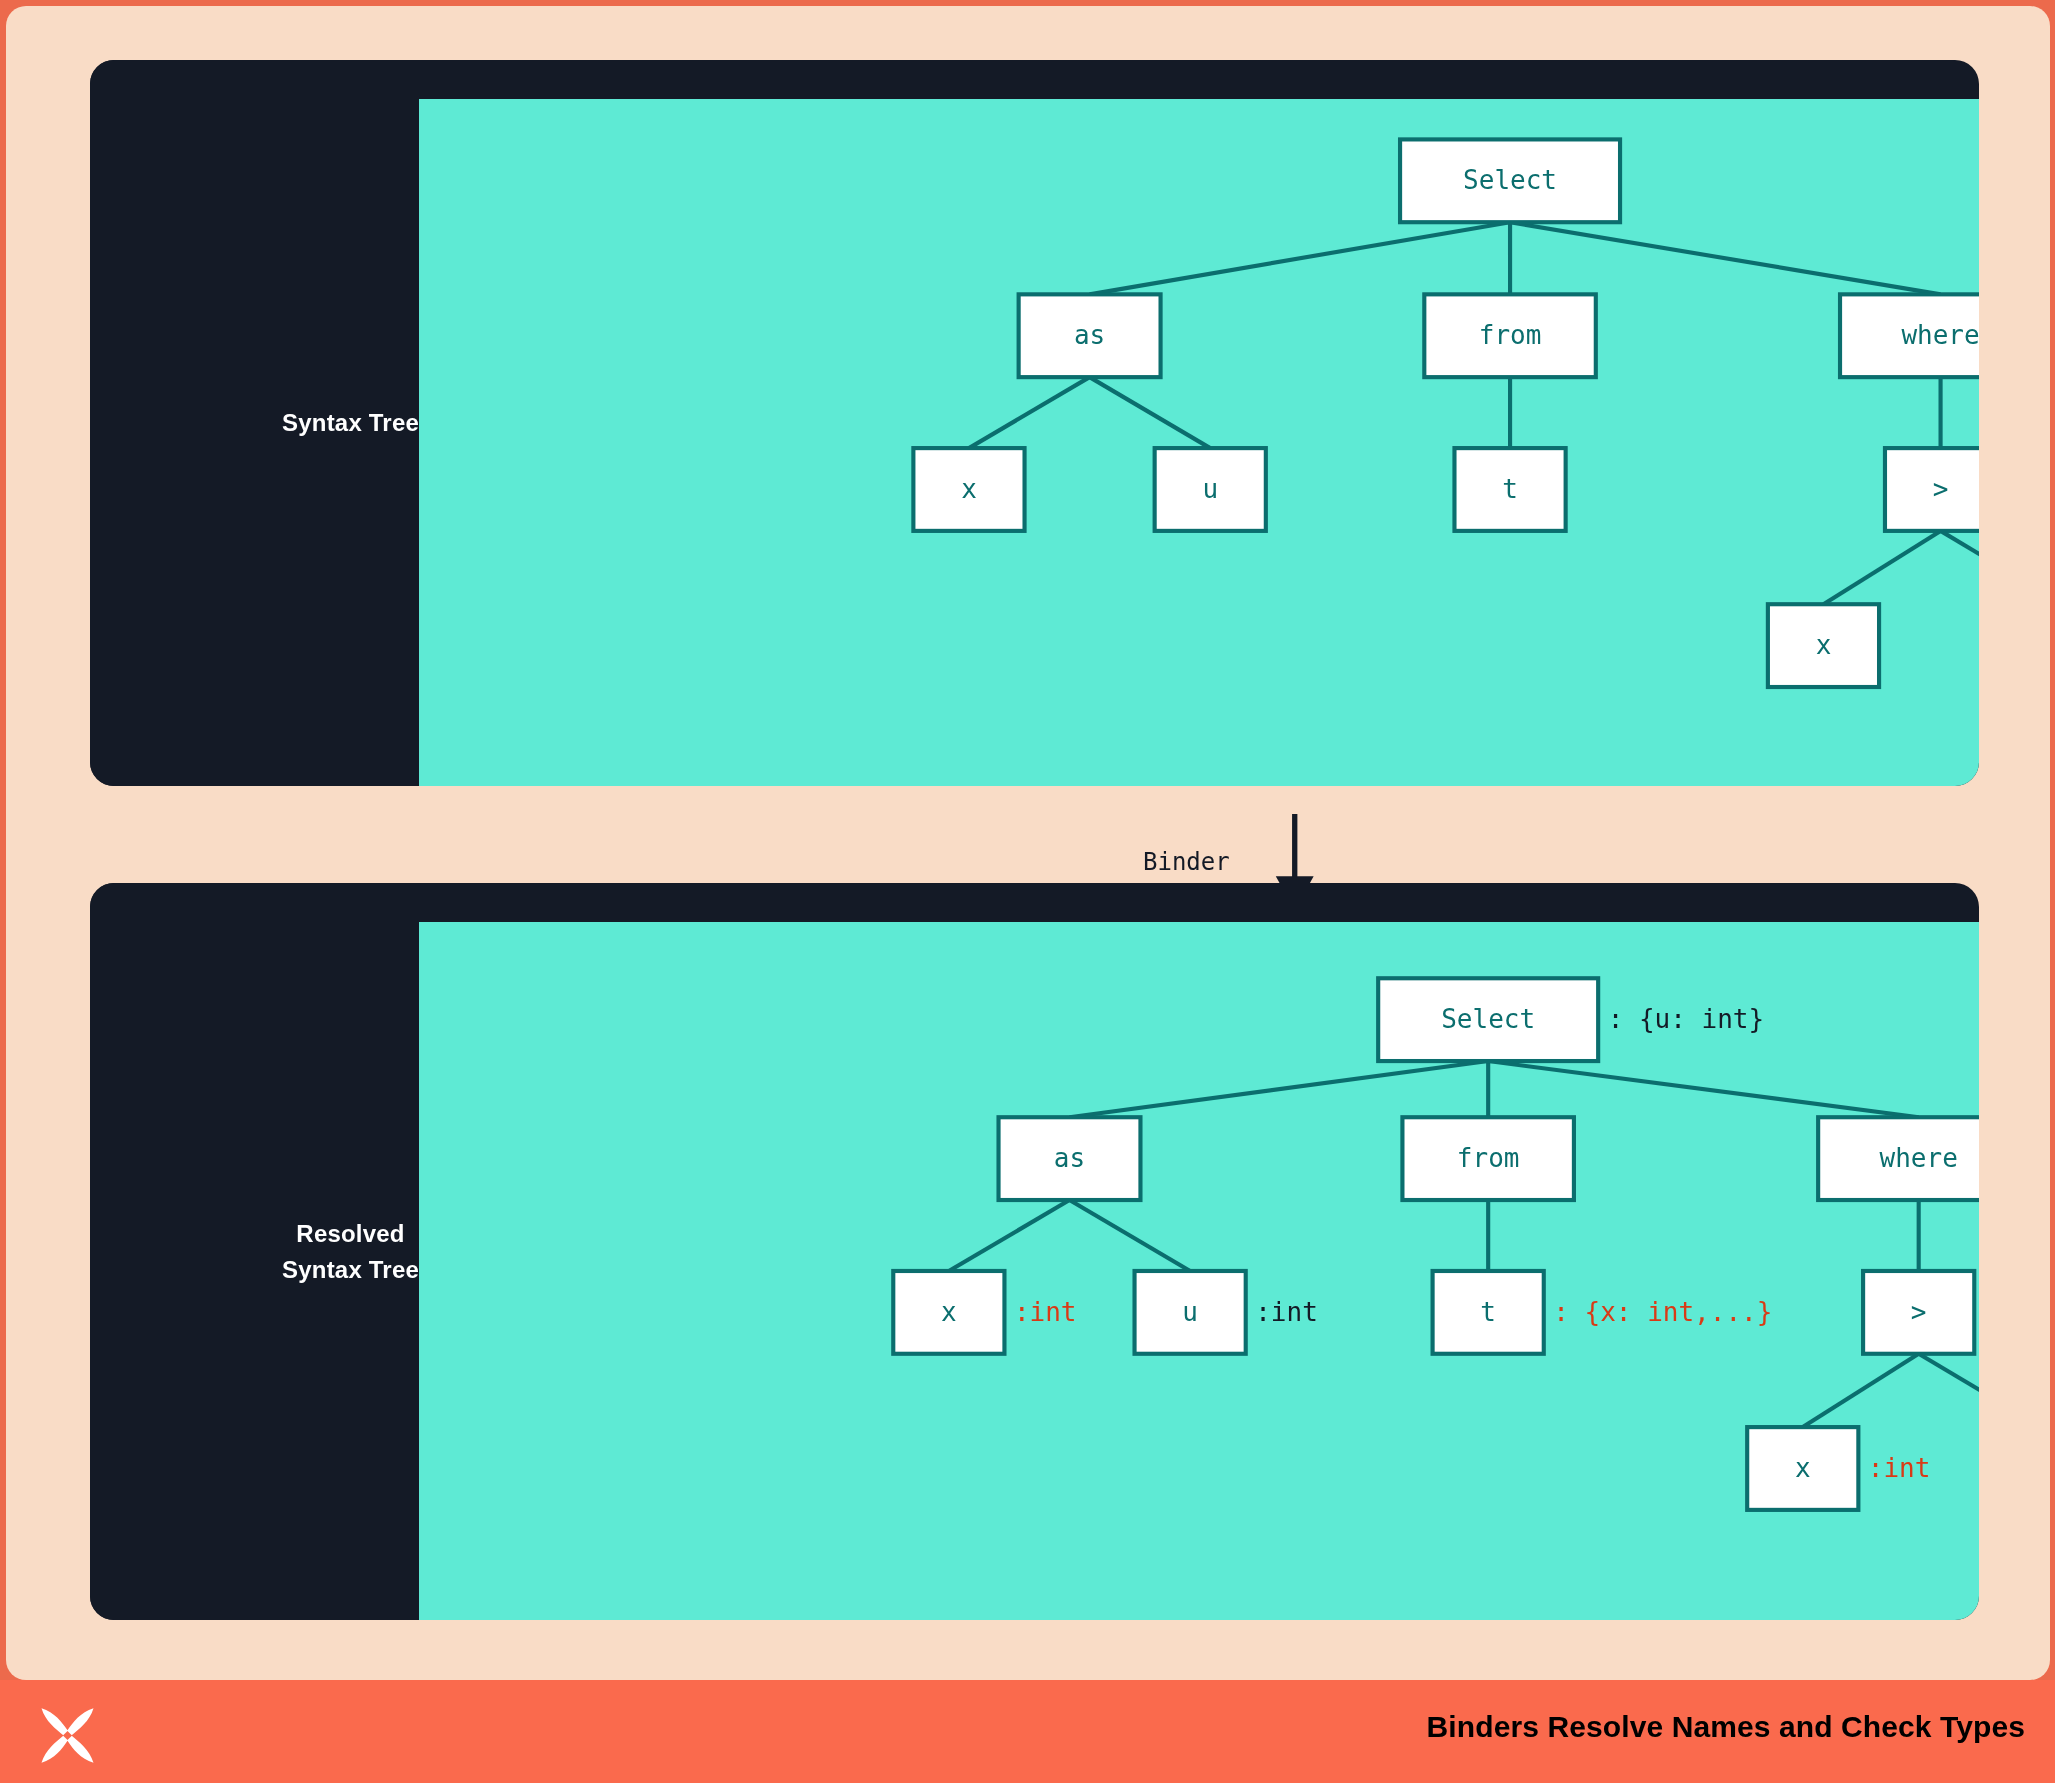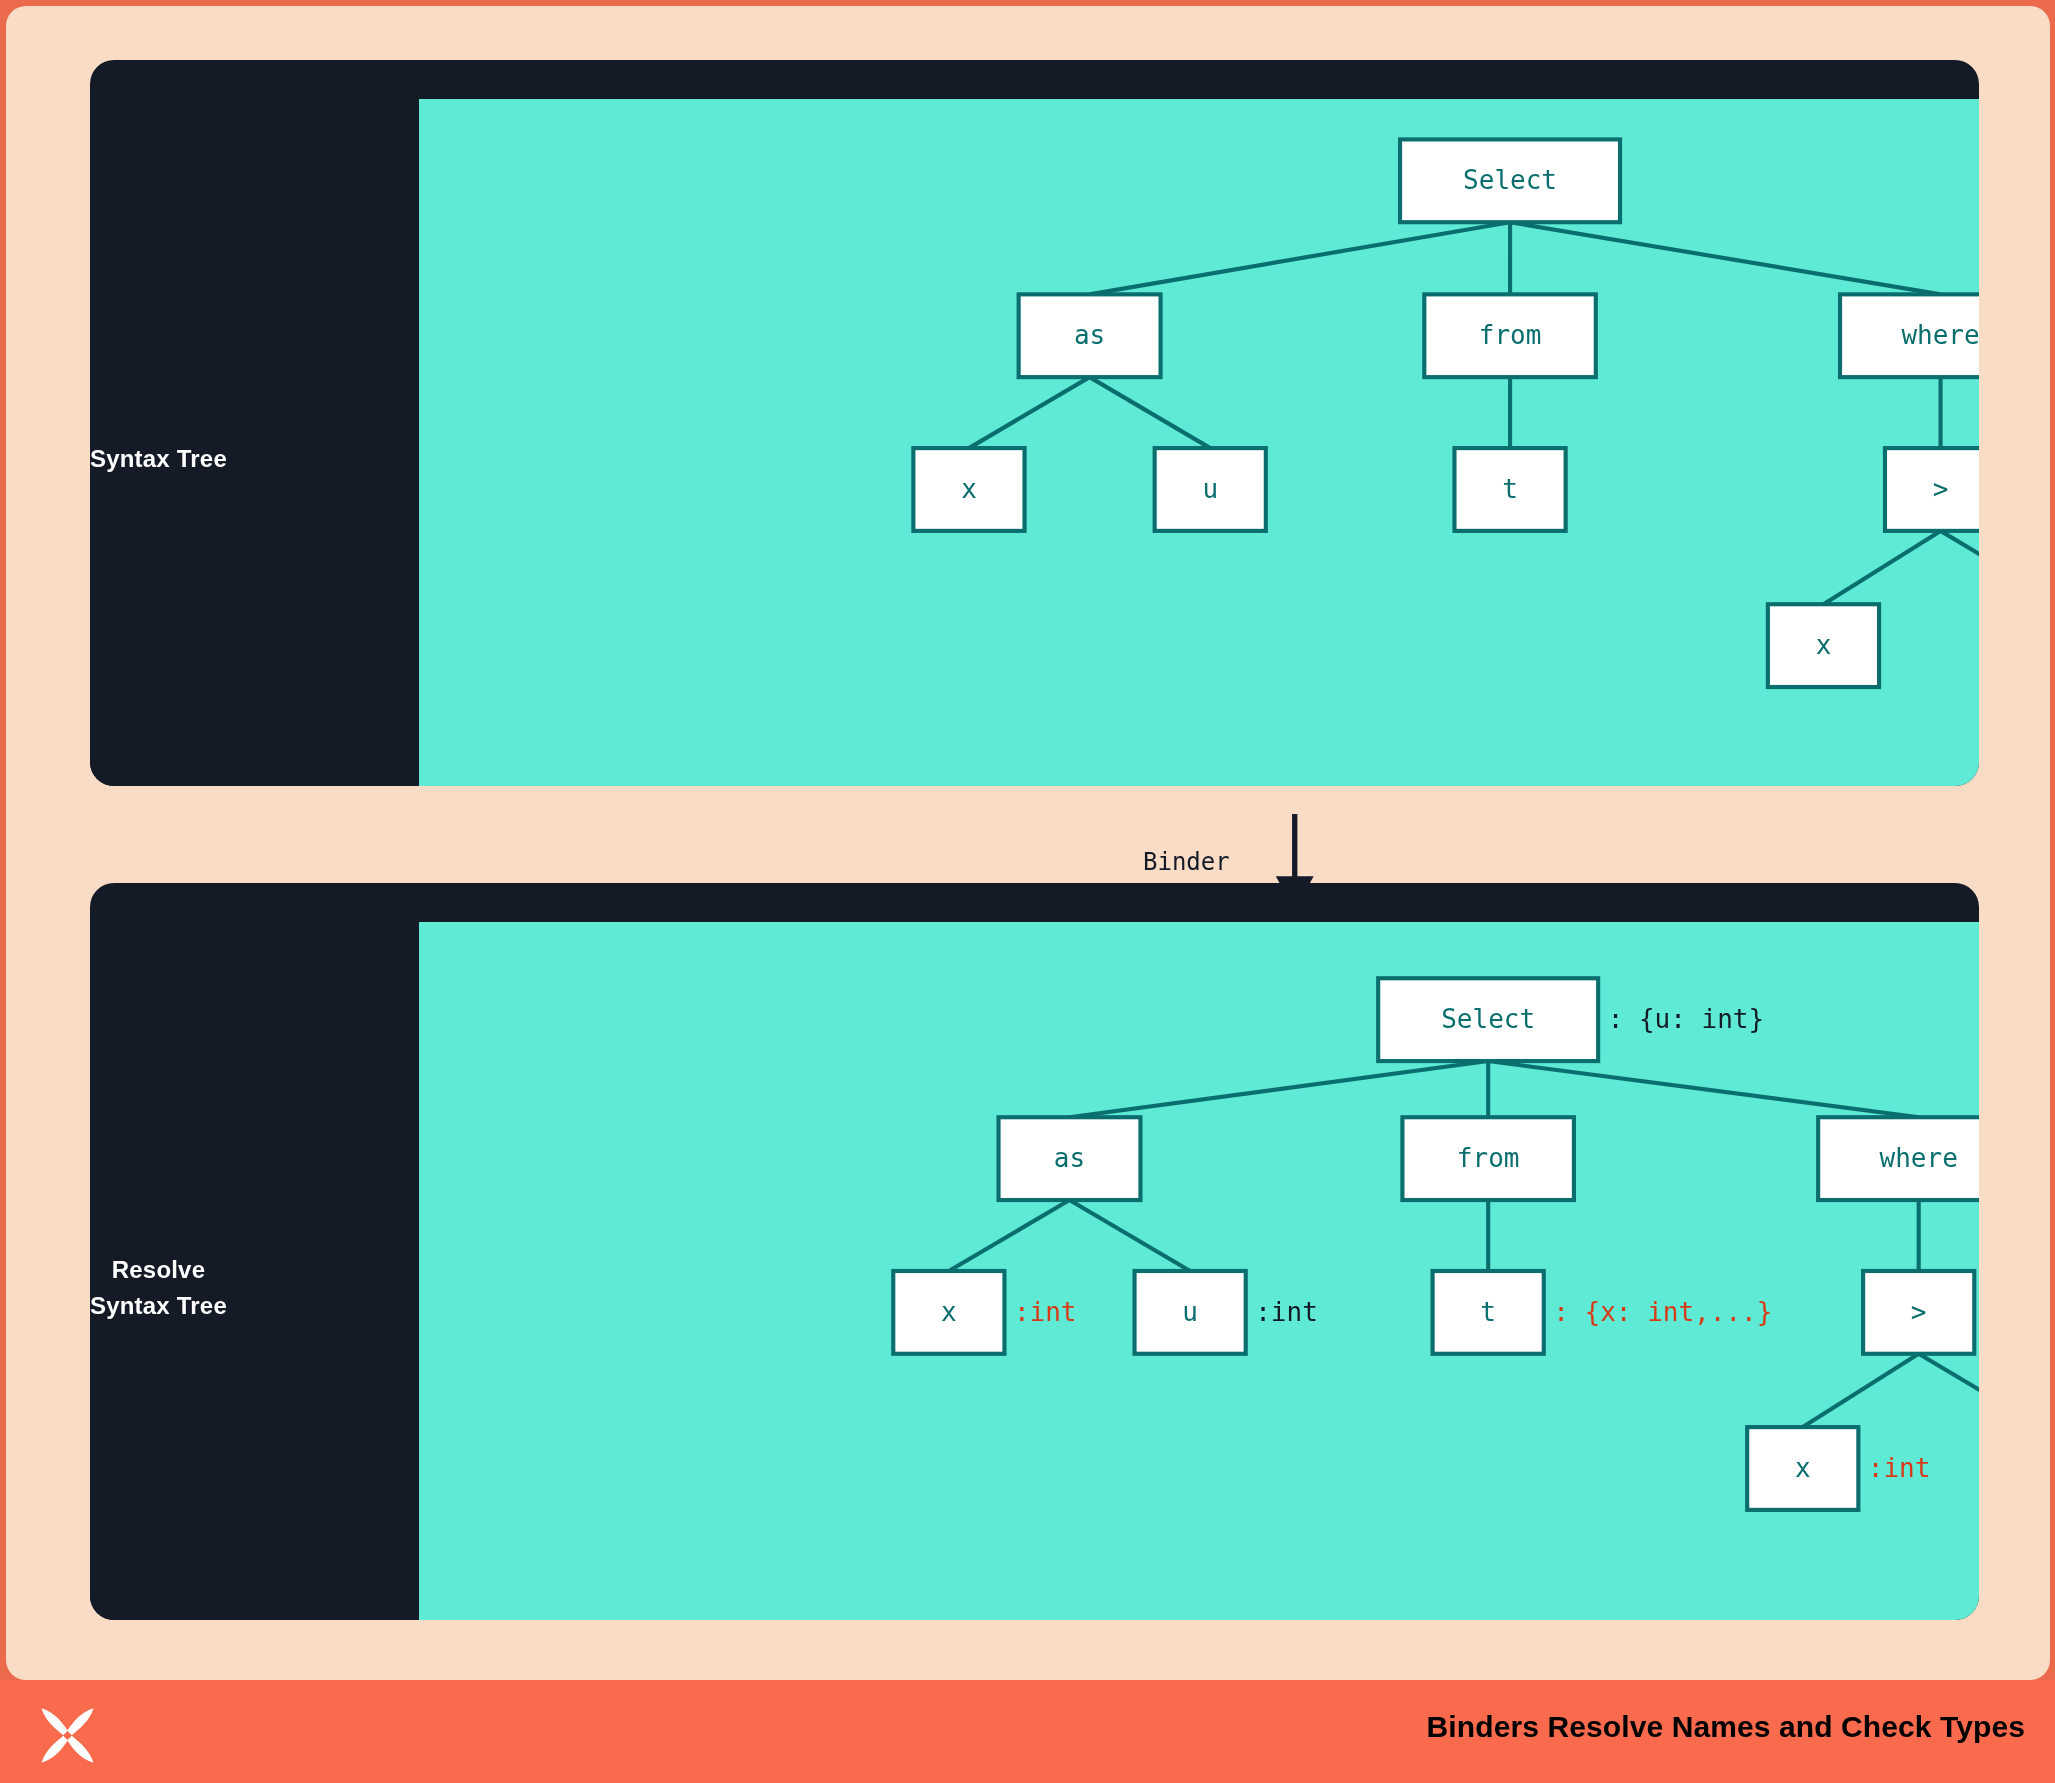--- a/index.html
+++ b/index.html
@@ -26,21 +26,21 @@
     background:#141A26;
     border-radius:24px;
     overflow:hidden;
     box-sizing:border-box;
   }
   #card-top{left:90px;top:60px;width:1889px;height:726px;}
   #card-bottom{left:90px;top:883px;width:1889px;height:737px;}
   .card-sidebar{
     position:absolute;left:0;top:0;width:329px;height:100%;
     background:#141A26;
-    display:flex;align-items:center;justify-content:flex-start;margin-top:36px;
+    display:flex;align-items:center;justify-content:flex-end;
   }
   .sidebar-label{
     color:#FFFFFF;font-size:24px;font-weight:bold;
     text-align:center;line-height:1.5;letter-spacing:0.2px;
   }
   .card-panel{
     position:absolute;left:329px;top:0;right:0;bottom:0;
     background:#5eead4;
     margin-top:39px;
   }
@@ -159,21 +159,21 @@
     <svg width="1889" height="98" viewBox="0 0 3194 165">
       <line x1="2037" y1="-2" x2="2037" y2="118" stroke="#141A26" stroke-width="9"></line>
       <polygon points="2037,163 2005,105 2069,105" fill="#141A26"></polygon>
     </svg>
     <div class="binder-label">Binder</div>
   </div>
 
   <div class="card" id="card-bottom">
     <div class="card-sidebar">
       <div class="sidebar-label" id="sidebar-label-2">
-          <div>Resolve</div>
+          <div>Resolved</div>
           <div>Syntax Tree</div>
         </div>
     </div>
     <div class="card-panel">
       <svg id="svg-tree-1" width="1560" height="737" viewBox="0 0 2638 1246">
           <line x1="1808" y1="235" x2="1100" y2="330" class="edge"></line>
           <line x1="1808" y1="235" x2="1808" y2="330" class="edge"></line>
           <line x1="1808" y1="235" x2="2536" y2="330" class="edge"></line>
           <line x1="1100" y1="470" x2="896" y2="590" class="edge"></line>
           <line x1="1100" y1="470" x2="1304" y2="590" class="edge"></line>

